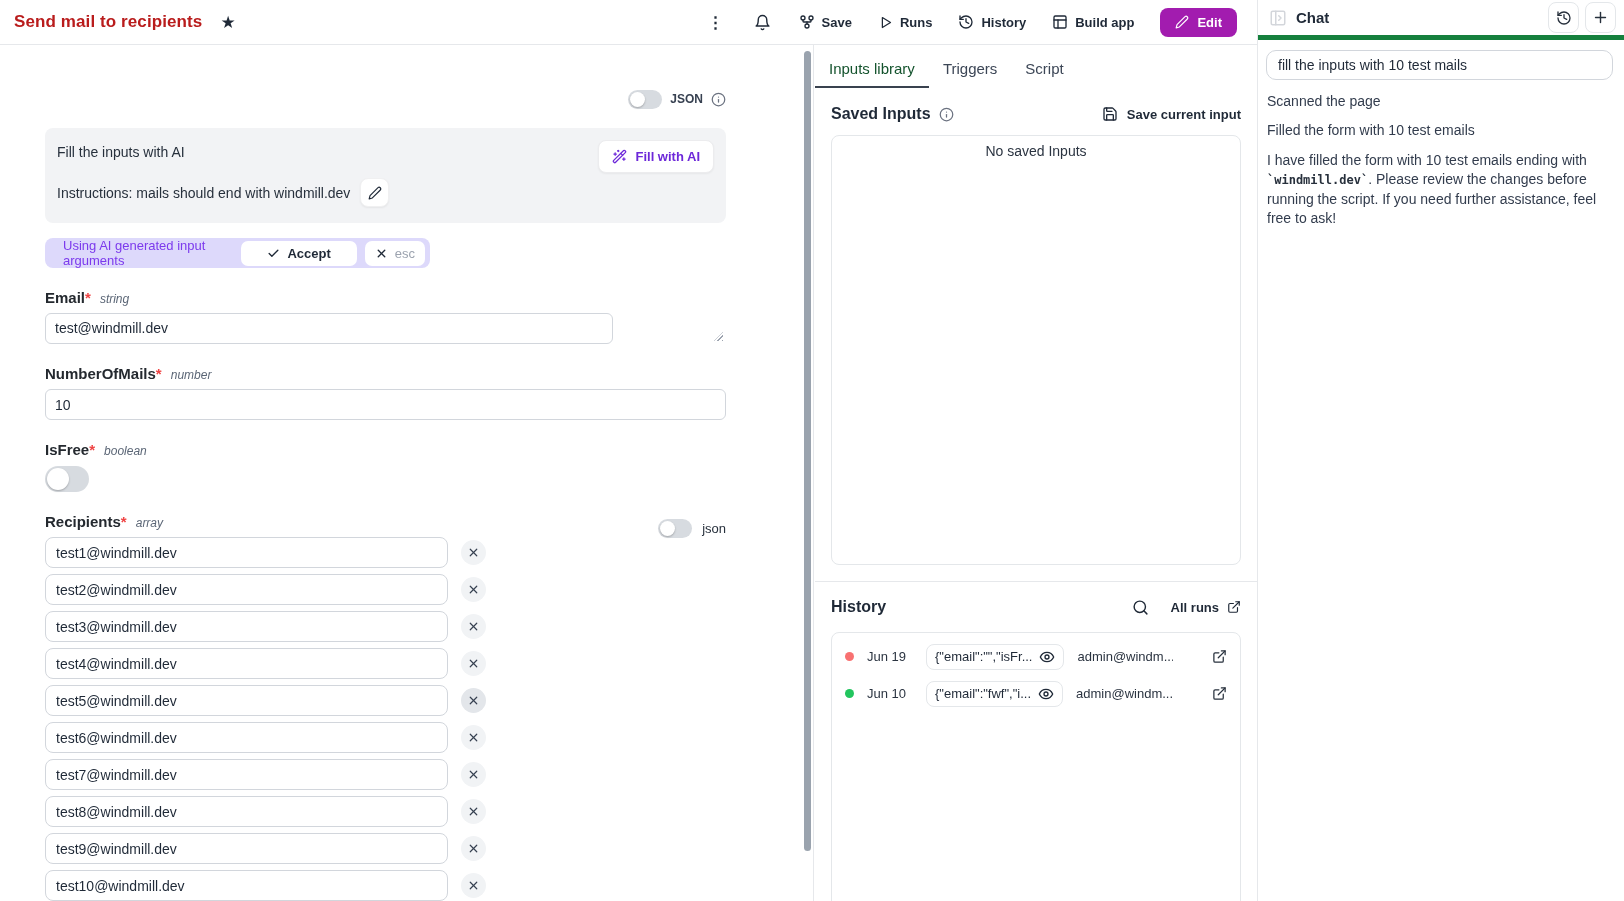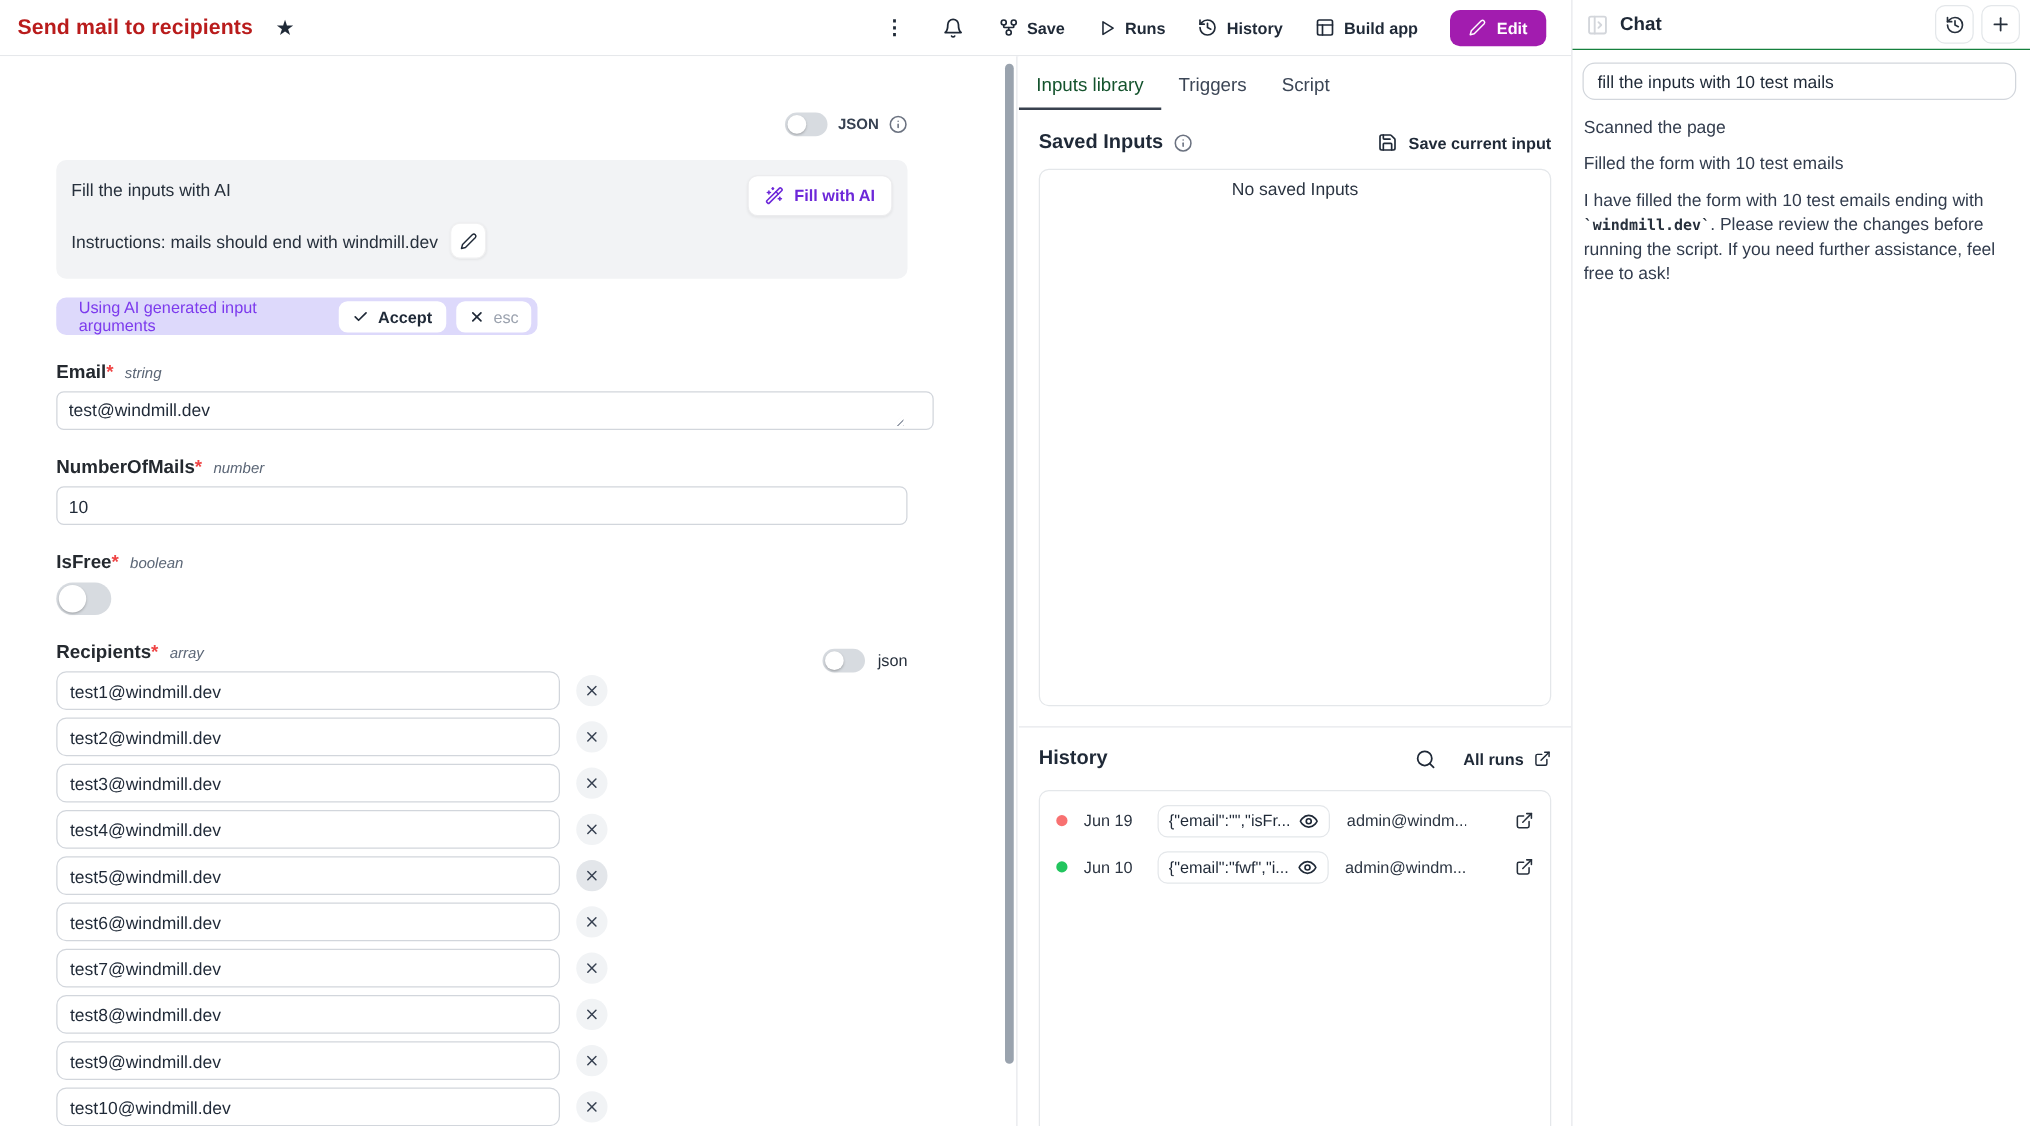--- a/index.html
+++ b/index.html
@@ -48,36 +48,36 @@
     box-shadow:0 1px 2px rgba(0,0,0,.06); }
   .fill-ai-btn { position:absolute; right:12px; top:12px; display:flex; align-items:center; gap:8px;
     background:#fff; border:1px solid #ececee; border-radius:8px; padding:8px 13px;
     font-size:13px; font-weight:700; color:#6d28d9; cursor:pointer; font-family:inherit;
     box-shadow:0 1px 2px rgba(0,0,0,.05); }
 
   .ai-banner { margin-top:15px; width:385px; background:#ddd9fb; border-radius:8px;
     display:flex; align-items:center; gap:8px; padding:4px 5px 4px 18px; height:30px; }
   .ai-banner-text { font-size:13px; color:#7c3aed; margin-right:12px; }
   .accept-btn { display:flex; align-items:center; gap:7px; background:#fff; border:none;
-    border-radius:7px; padding:5px 11px; font-size:13px; font-weight:700; color:#1f2937;
+    border-radius:7px; padding:5px 26px; font-size:13px; font-weight:700; color:#1f2937;
     cursor:pointer; font-family:inherit; }
   .esc-btn { display:flex; align-items:center; gap:7px; background:#fff; border:none;
     border-radius:7px; padding:5px 10px; font-size:13px; color:#9ca3af; cursor:pointer; font-family:inherit; }
   .esc-btn .x { color:#1f2937; }
 
   .field { margin-top:21px; }
   .field-label-row { display:flex; align-items:baseline; gap:9px; }
   .field-label { font-size:15px; font-weight:700; color:#24292f; }
   .req { color:#ef4444; font-weight:700; }
   .field-type { font-size:12px; font-style:italic; color:#5b6676; }
 
   .text-input, .area-input { width:681px; height:31px; border:1px solid #d2d6dc; border-radius:6px;
     padding:0 9px; font-size:14px; color:#1f2937; font-family:inherit; background:#fff; margin-top:7px; }
   .area-wrap { position:relative; width:681px; margin-top:7px; }
-  .area-wrap textarea { width:702px; height:31px; border:1px solid #d2d6dc; border-radius:6px;
+  .area-wrap textarea { width:568px; height:31px; border:1px solid #d2d6dc; border-radius:6px;
     padding:6px 9px; font-size:14px; color:#1f2937; font-family:inherit; resize:none; display:block; }
   .resize-corner { position:absolute; right:3px; bottom:3px; width:9px; height:9px;
     background:repeating-linear-gradient(135deg, transparent 0 2px, #9ca3af 2px 3.2px);
     clip-path:polygon(100% 0, 100% 100%, 0 100%); pointer-events:none; }
 
   .recip-header { display:flex; align-items:flex-start; }
   .recip-rows { margin-top:7px; }
   .recip-row { display:flex; align-items:center; gap:13px; margin-bottom:6px; }
   .recip-row input { width:403px; height:31px; border:1px solid #d2d6dc; border-radius:8px;
     padding:0 10px; font-size:14px; color:#1f2937; font-family:inherit; }
@@ -116,21 +116,21 @@
     padding:4px 8px; margin-left:12px; cursor:pointer; }
   .run-args { font-size:13px; color:#1f2937; max-width:103px; white-space:nowrap; overflow:hidden; }
   .eye-btn { background:none; border:none; padding:0; color:#1f2937; cursor:pointer; }
   .run-user { font-size:13px; color:#2b3441; margin-left:13px; white-space:nowrap; overflow:hidden; max-width:96px; }
   .run-open { margin-left:auto; background:none; border:none; padding:0; color:#273count141; color:#27303c; cursor:pointer; }
 
   
   .chat-panel { position:absolute; left:1257px; top:0; width:367px; height:901px;
     border-left:1px solid #e6e8eb; background:#fff; }
   .chat-header { height:40px; display:flex; align-items:center; padding:0 8px 0 11px;
-    border-bottom:1px solid #15803d; }
+    border-bottom:5px solid #15803d; }
   .chat-title { font-size:15px; font-weight:700; color:#1f2937; margin-left:9px; }
   .chat-hd-btns { margin-left:auto; display:flex; gap:6px; }
   .chat-hd-btn { width:31px; height:31px; border:1px solid #e4e7ea; border-radius:8px; background:#fff;
     display:flex; align-items:center; justify-content:center; color:#27303c; cursor:pointer; }
   .panel-icon { color:#d3d6db; }
   .chat-input { margin:10px 12px 0 8px; width:347px; height:30px; border:1px solid #d2d6dc;
     border-radius:10px; padding:0 11px; font-size:14px; color:#1f2937; font-family:inherit; }
   .chat-body { padding:13px 14px 0 9px; font-size:14px; color:#323c4d; }
   .chat-line { margin-bottom:13px; }
   .chat-par { line-height:19px; }

